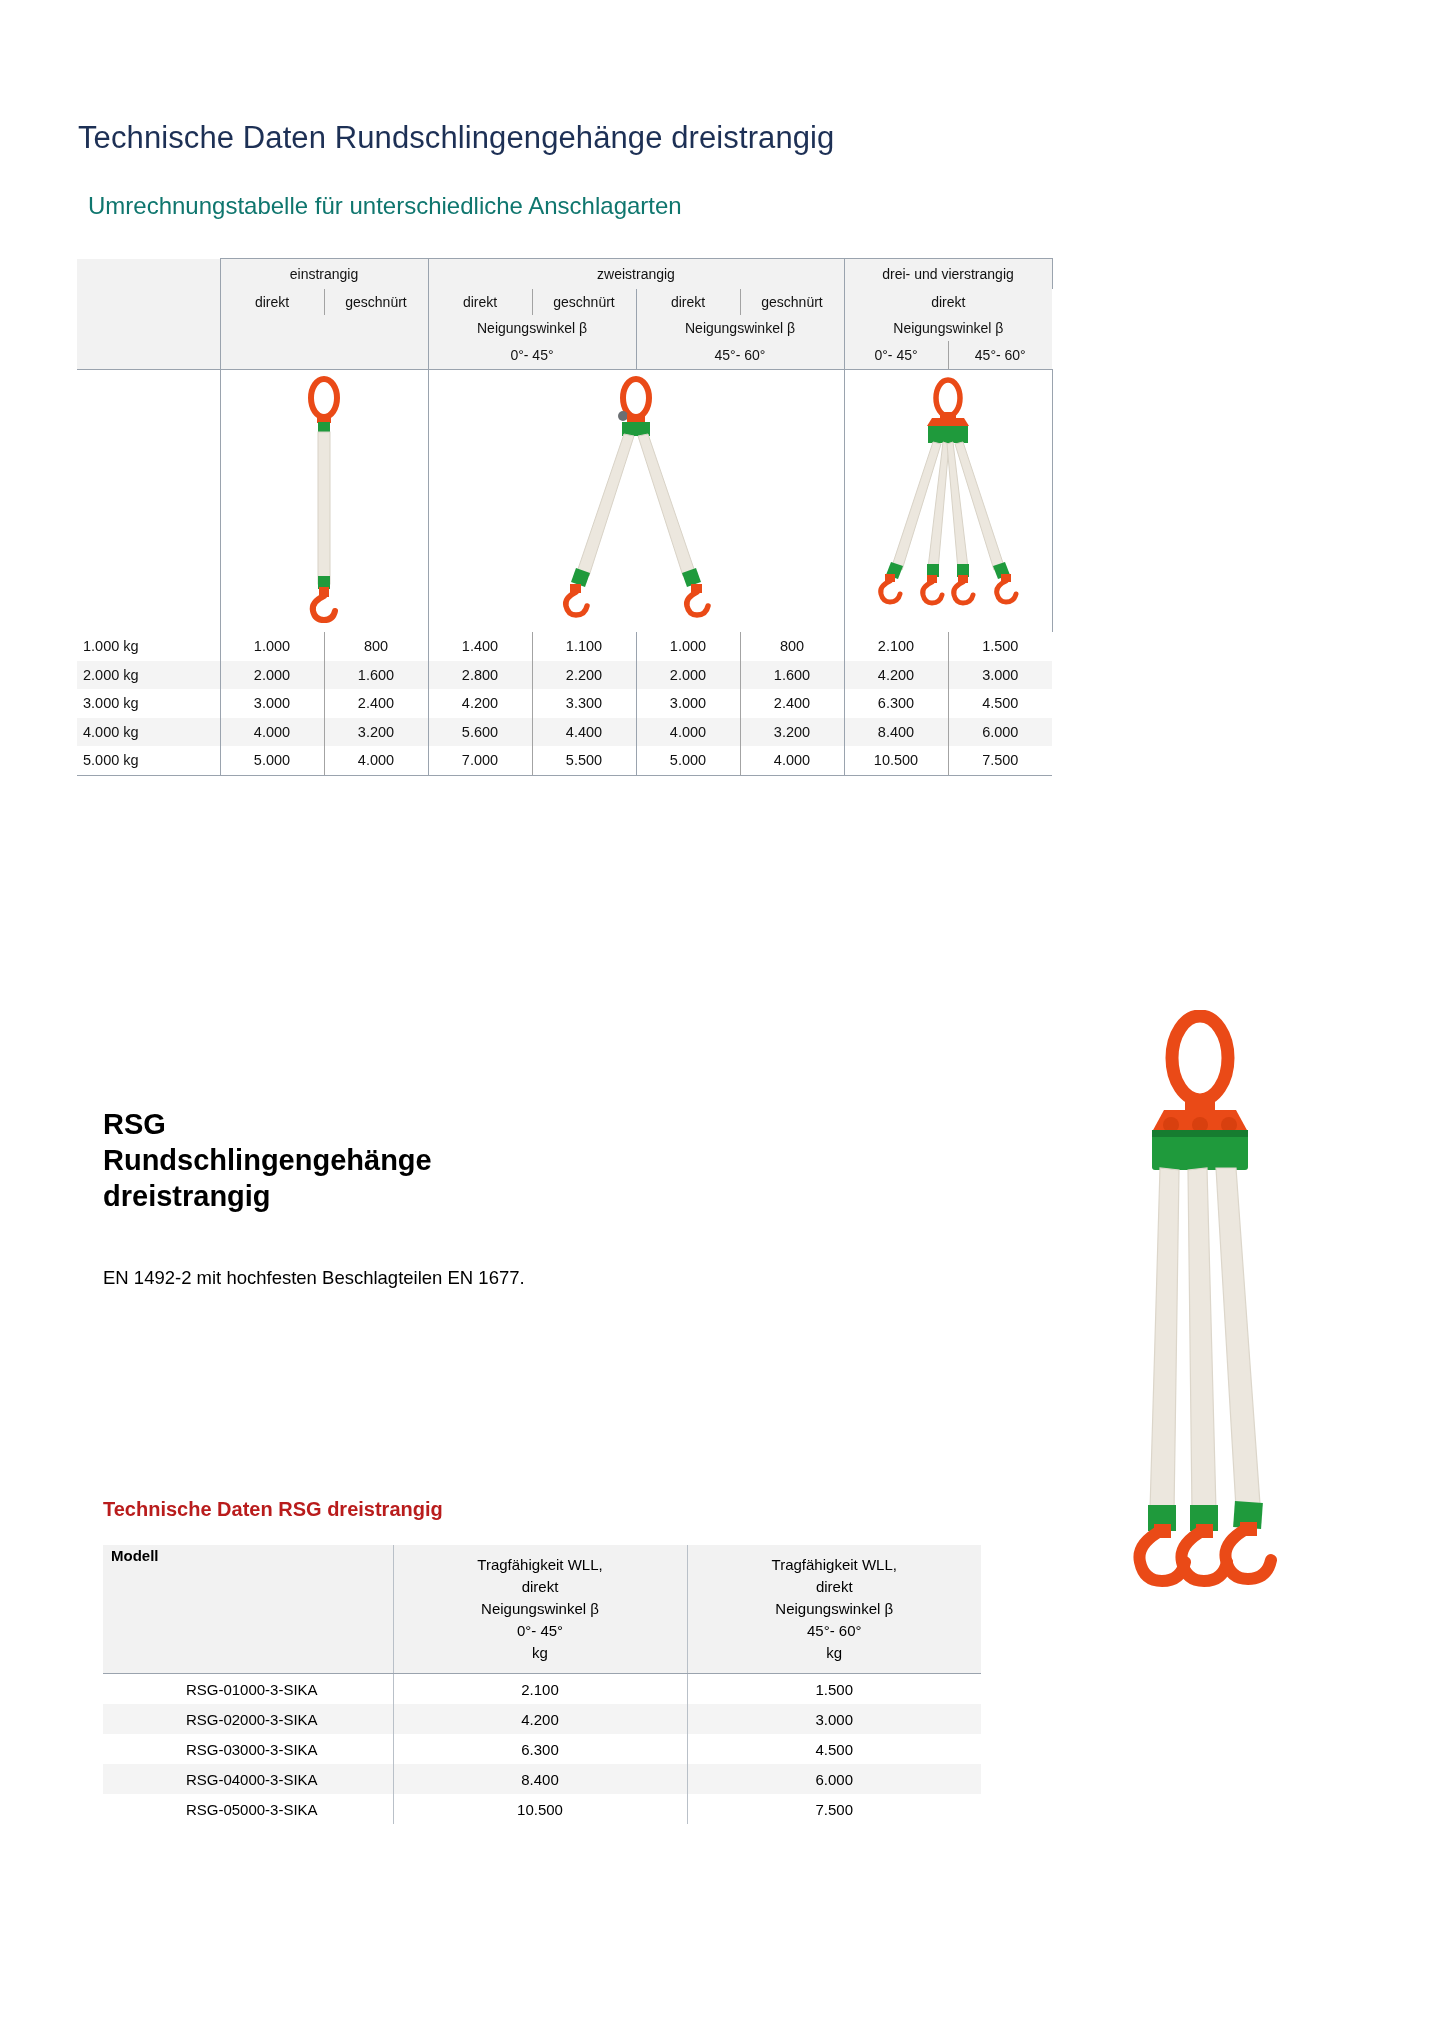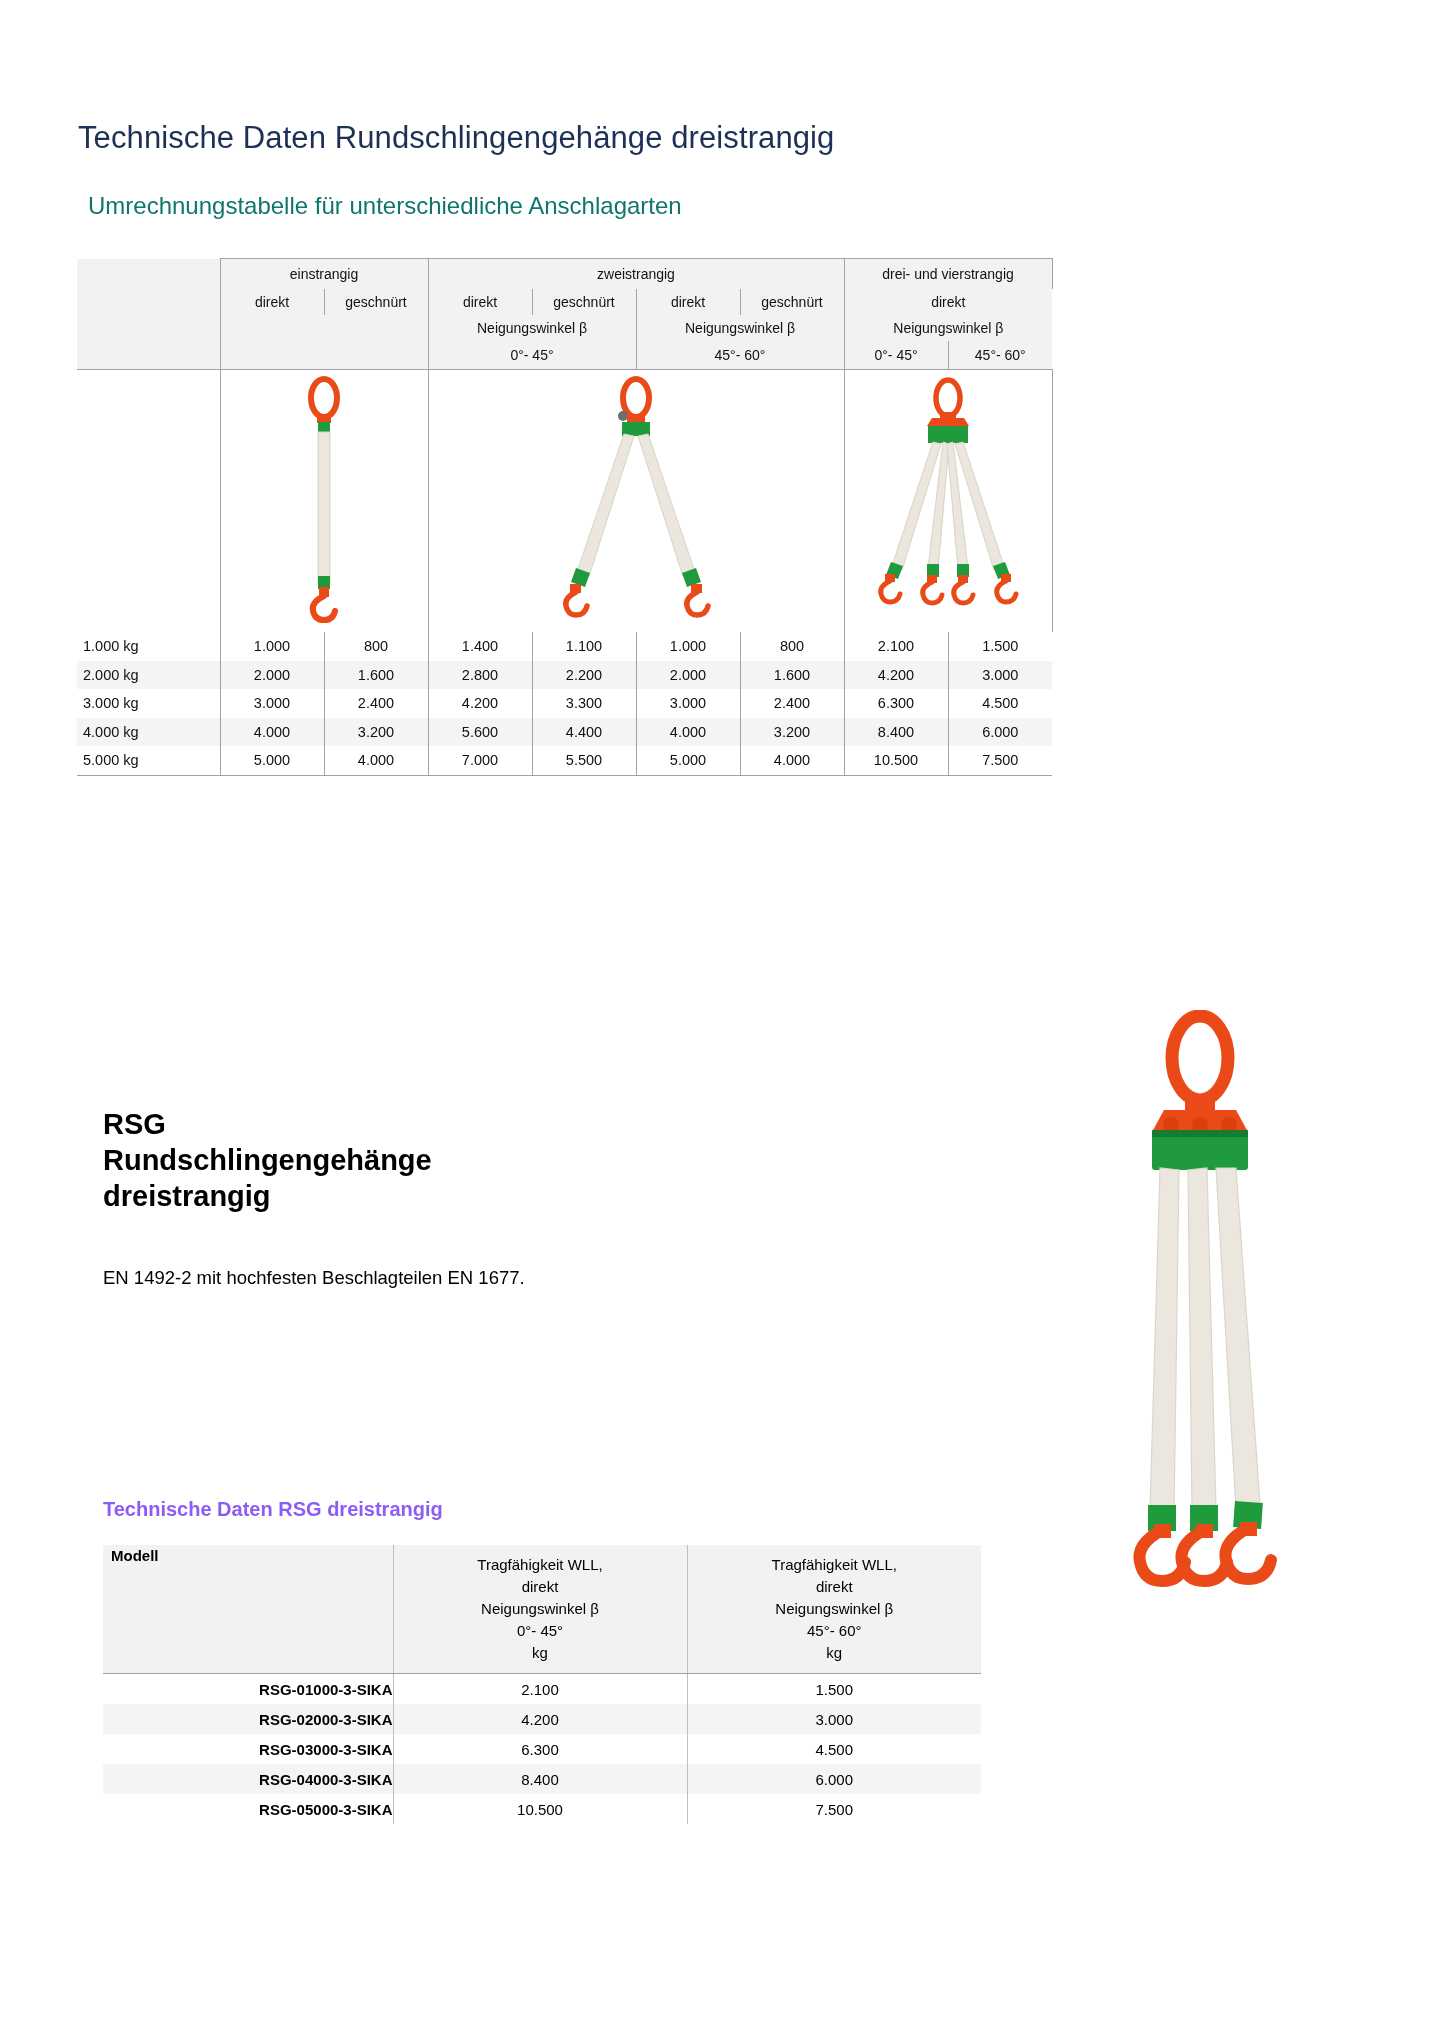--- a/index.html
+++ b/index.html
@@ -119,21 +119,21 @@
     color: #000;
   }
 
   
   .spec-title {
     position: absolute;
     left: 103px;
     top: 1498px;
     font-size: 20px;
     font-weight: bold;
-    color: #8b5cf6;
+    color: #b91c1c;
   }
   .spec-wrap {
     position: absolute;
     left: 103px;
     top: 1545px;
     width: 878px;
   }
   table.spec {
     border-collapse: collapse;
     table-layout: fixed;
@@ -160,23 +160,23 @@
     font-weight: bold;
     vertical-align: top;
     margin-left: 40px;
   }
   .spec-row td {
     height: 30px;
     text-align: center;
     font-size: 15px;
   }
   .spec-row td.model-cell {
-    text-align: right;
+    text-align: center;
     padding-left: 8px;
-    font-weight: bold;
+    font-weight: normal;
   }
   .spec-row.alt td { background: #f4f4f4; }
   .vsep { border-right: 1px solid #b9c0c8; }
 
   
   .sling-svg { display: block; margin: 0 auto; }
   .big-sling {
     position: absolute;
     left: 1040px;
     top: 1010px;

